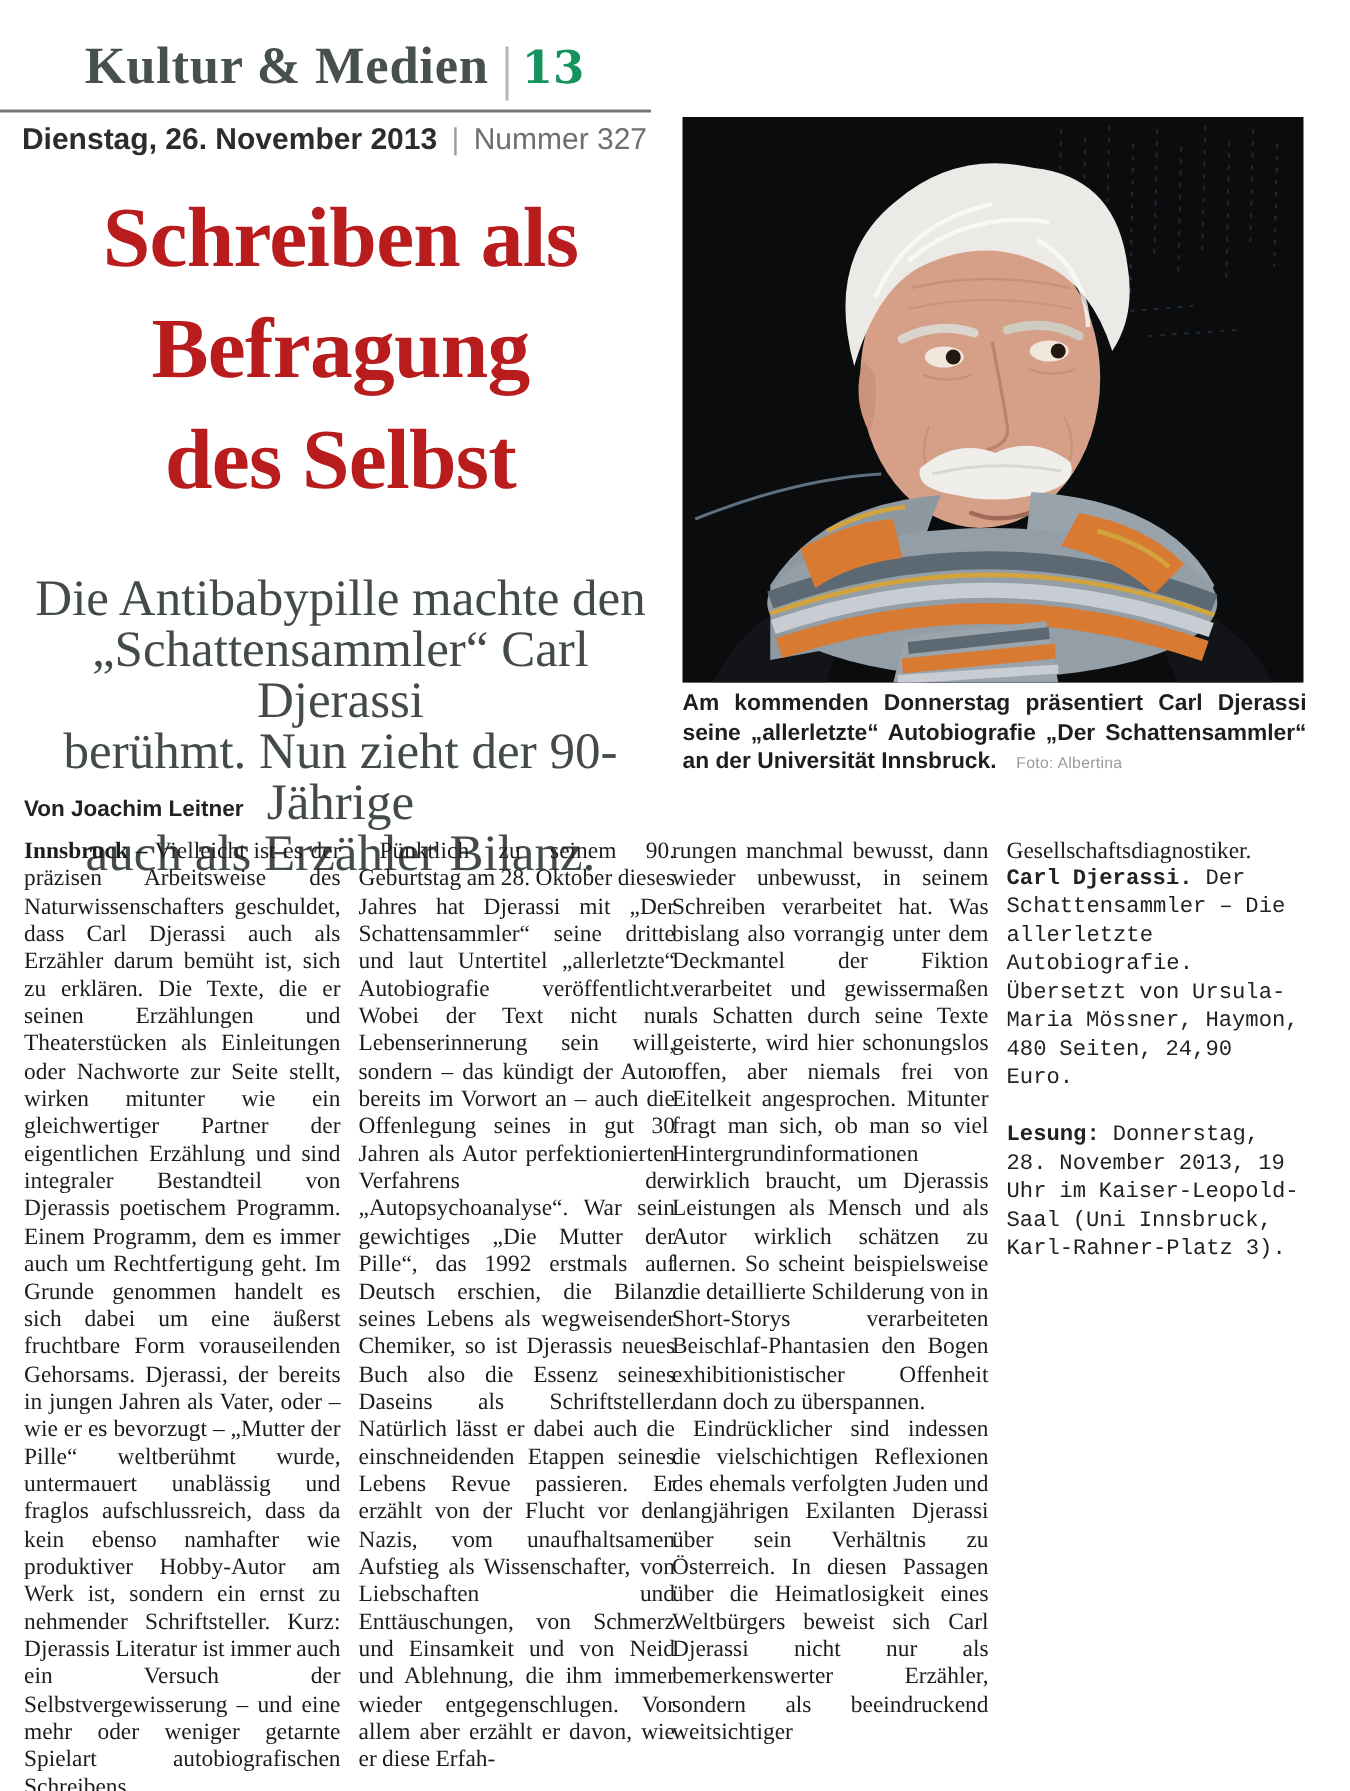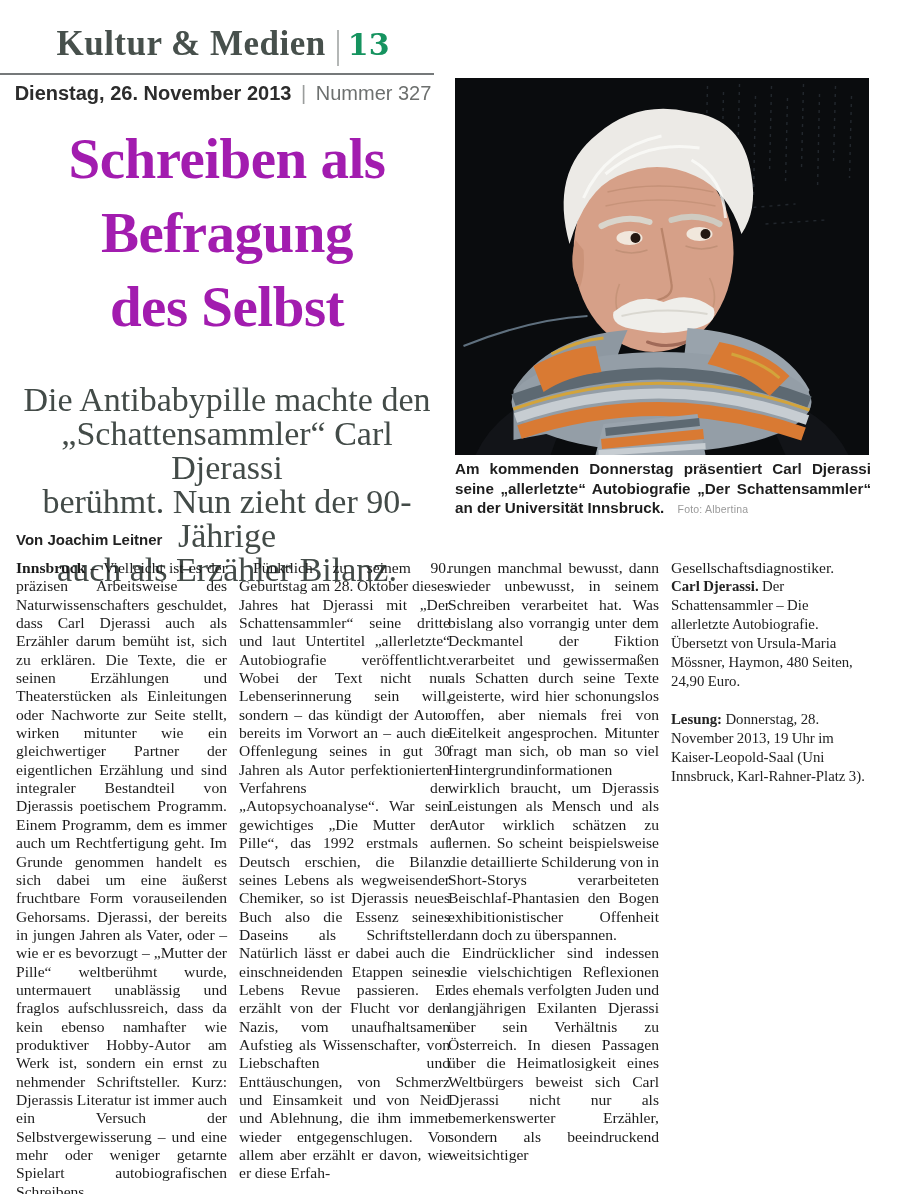--- a/index.html
+++ b/index.html
@@ -24,21 +24,21 @@
   .dateline{
     position:absolute;left:0;top:82px;width:446px;text-align:center;
     font-family:"Liberation Sans",sans-serif;font-size:20px;white-space:nowrap;
   }
   .dateline .date{font-weight:700;color:#2c2c2c;}
   .dateline .pipe{color:#9a9d9c;font-weight:400;padding:0 4px;}
   .dateline .issue{color:#6d706f;font-weight:400;}
   
   .headline{
     position:absolute;left:10px;top:122px;width:434px;text-align:center;
-    font-family:"Liberation Serif",serif;font-weight:600;color:#a21caf;
+    font-family:"Liberation Serif",serif;font-weight:600;color:#b91c1c;
     font-size:57px;line-height:74px;letter-spacing:-.5px;
   }
   .standfirst{
     position:absolute;left:10px;top:383px;width:434px;text-align:center;
     font-size:34px;line-height:34px;color:#434b48;font-weight:400;
   }
   
   .photo{position:absolute;left:455px;top:78px;width:414px;height:377px;background:#0a0c0e;}
   .photo svg{display:block;width:100%;height:100%;}
   .caption{
@@ -57,21 +57,21 @@
     font-size:15.6px;line-height:18.35px;text-align:justify;
     hyphens:auto;-webkit-hyphens:auto;word-spacing:-.3px;
   }
   .col p{margin:0;}
   .col p.indent{text-indent:14px;}
   .col1{left:16px;}  .col2{left:239px;}  .col3{left:448px;}  .col4{left:671px;width:199px;}
   .lead-city{font-weight:700;}
   .article-end{margin-bottom:17px;}
   
   .infobox{
-    font-family:Liberation Serif, serif;font-size:14.8px;line-height:19px;
+    font-family:Liberation Mono, monospace;font-size:14.8px;line-height:19px;
     color:#222;text-align:left;hyphens:none;
   }
   .infobox p{margin:0 0 19px 0;text-indent:0;}
   .infobox .b{font-weight:700;}
 </style>
 </head>
 <body>
 
 <div class="page">
 

